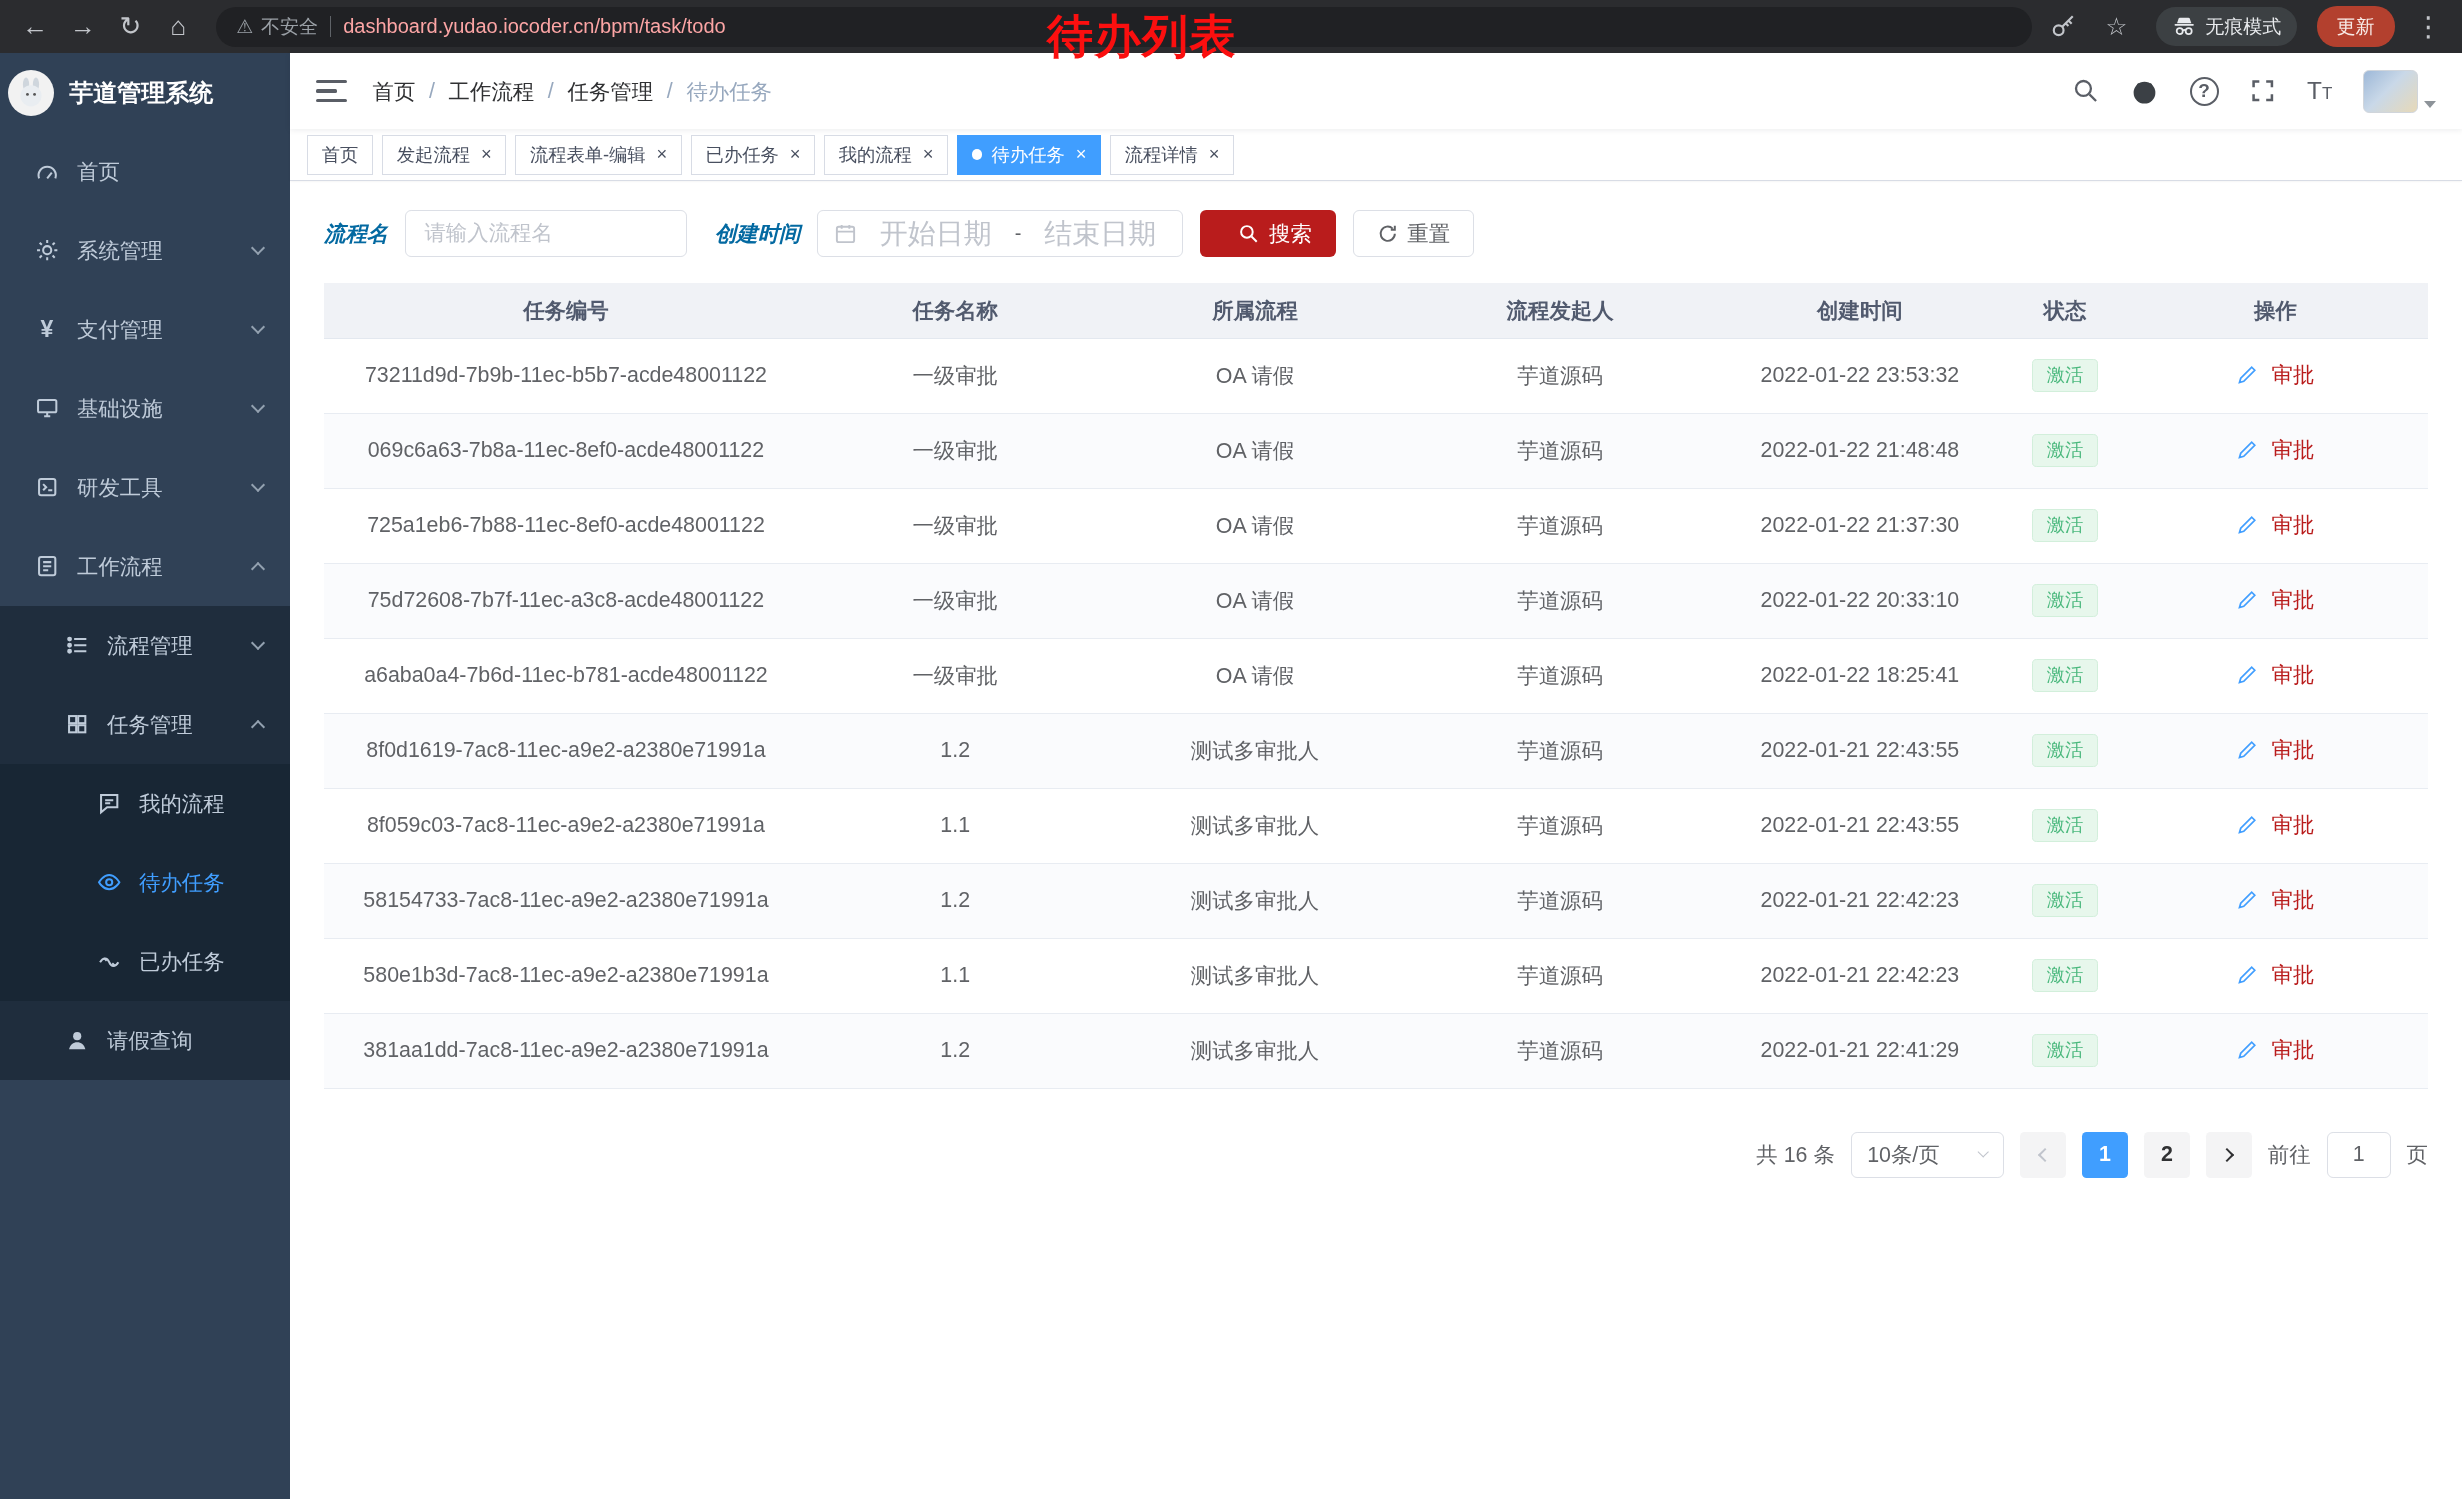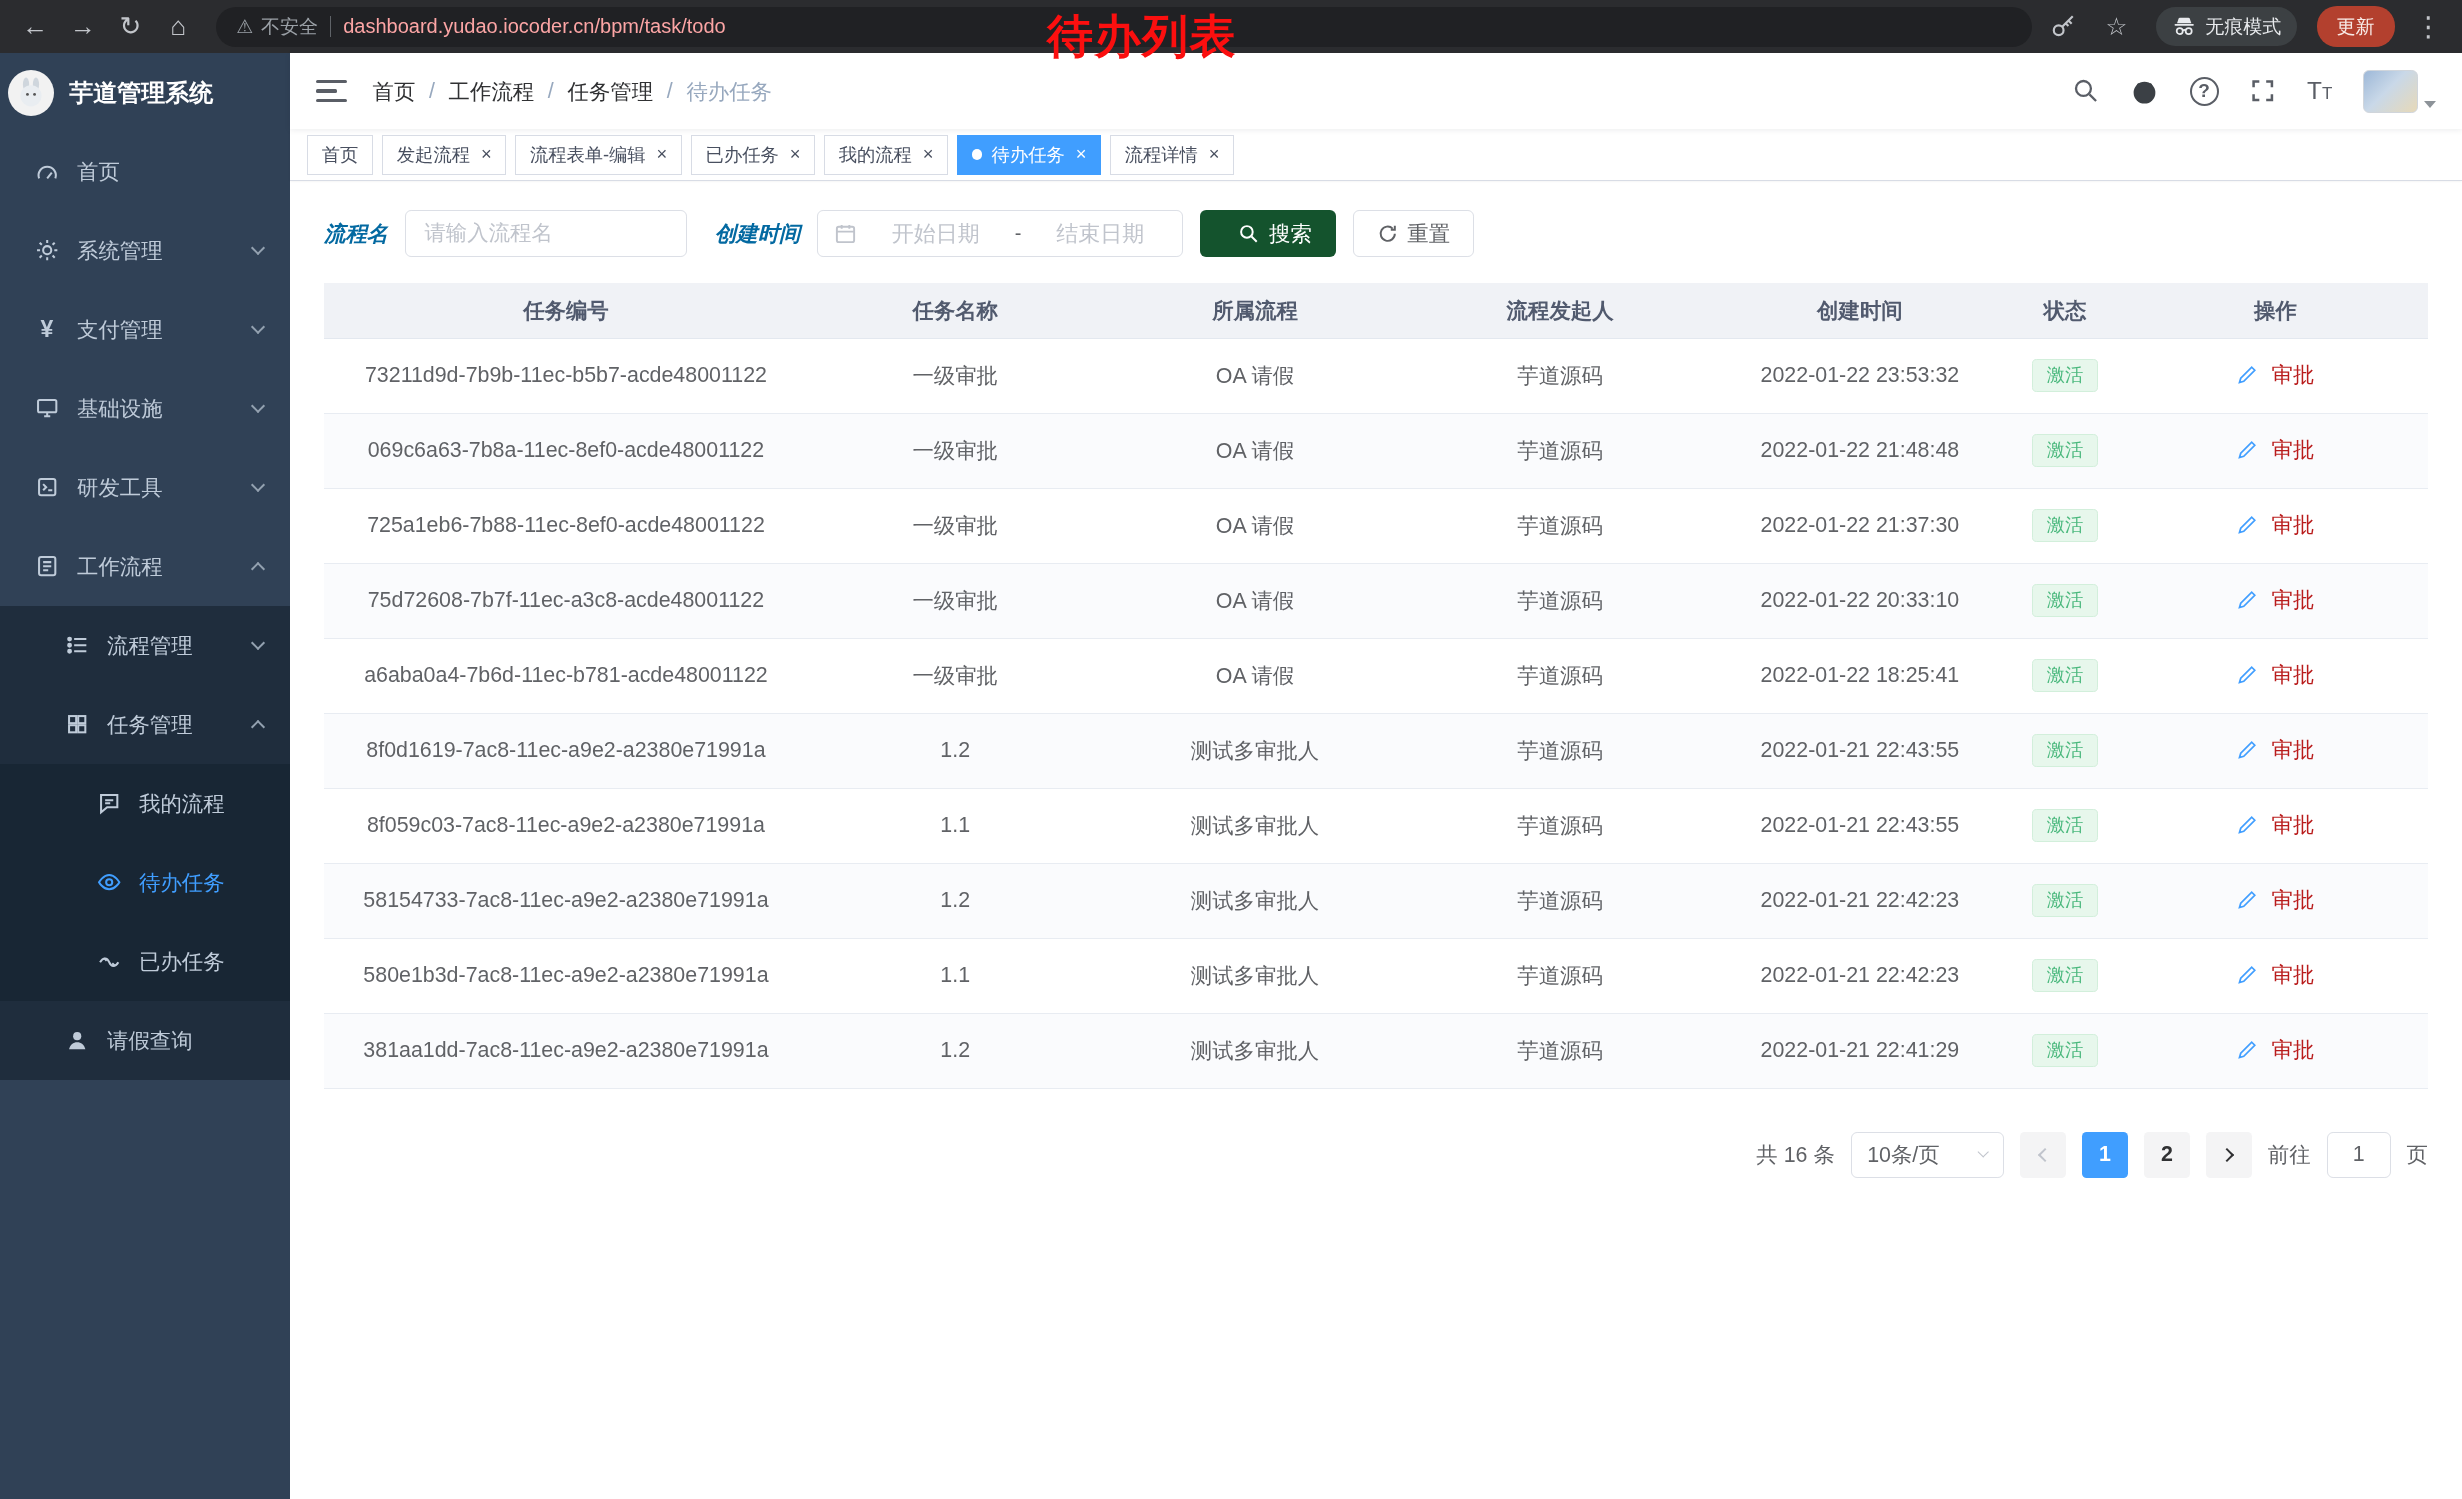--- a/index.html
+++ b/index.html
@@ -86,25 +86,25 @@
   .content { flex:1; padding:29px 34px; overflow:hidden; }
 
   .filters { display:flex; align-items:center; gap:17px; margin-bottom:26px; font-size:21.4px; }
   .f-label { font-weight:bold; color:#0369a1; white-space:nowrap;font-style:italic; }
   .inp { height:47px; border:0.8px solid #dcdfe6; border-radius:6.1px; font-size:21.4px;
          padding:0 18.3px; color:#606266; font-family:"Liberation Sans",sans-serif; }
   .inp::placeholder { color:#c0c4cc; }
   .name-inp { width:282px; }
   .daterange { width:366px; height:47px; border:0.8px solid #dcdfe6; border-radius:6.1px;
                display:flex; align-items:center; padding:0 15.3px; gap:12.2px; }
-  .dr-ph { color:#c0c4cc; font-size:22px; flex:1; text-align:center; }
+  .dr-ph { color:#c0c4cc; font-size:28px; flex:1; text-align:center; }
   .dr-sep { color:#606266; font-size:20px; }
   .btn { height:47px; border-radius:6.1px; font-size:21.4px; display:inline-flex; align-items:center;
          gap:9.2px; padding:0 23px; cursor:pointer; border:0.8px solid transparent; }
-  .btn.primary { background:#14532d; color:#fff;padding-left:37px; }
+  .btn.primary { background:#b91c1c; color:#fff;padding-left:37px; }
   .btn.plain { background:#fff; border-color:#dcdfe6; color:#606266; }
 
   
   table { width:100%; border-collapse:collapse; font-size:21.4px; table-layout:fixed; }
   thead th { background:#f0f2f6; color:#515a6e; font-weight:bold; height:55px;
              text-align:center; border-bottom:0.8px solid #e3e8ef; }
   tbody td { height:75px; text-align:center; color:#606266; border-bottom:0.8px solid #e8ecf2;
              overflow:hidden; white-space:nowrap; }
   tbody tr:nth-child(even) { background:#fafbfd; }
   .tag { display:inline-block; background:#e7f7ec; border:0.8px solid #d2efdb; color:#4cb97e;

